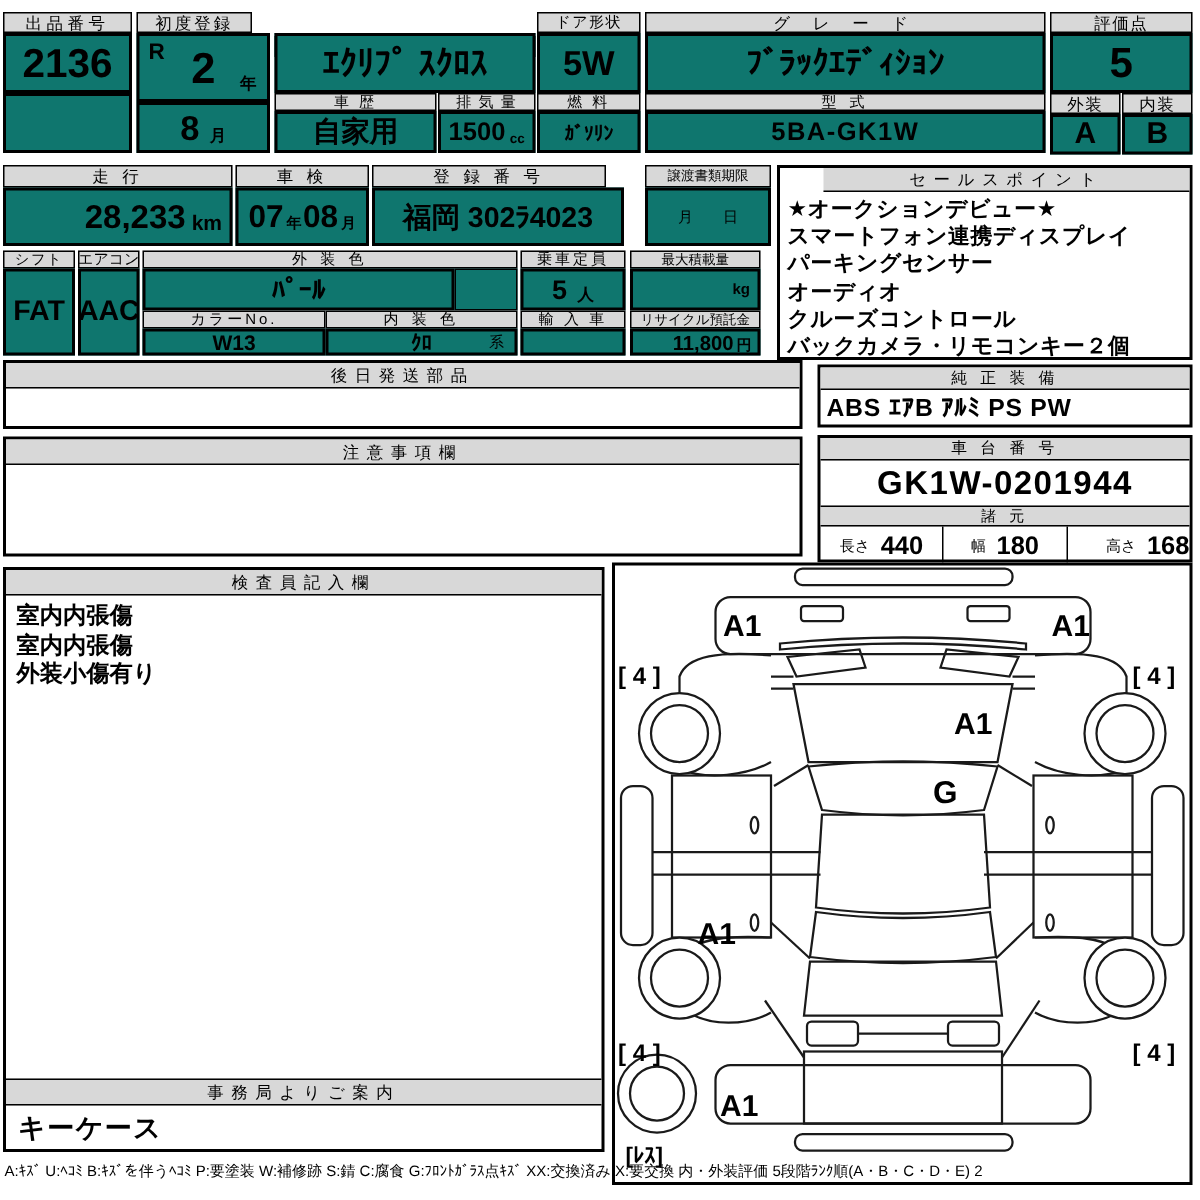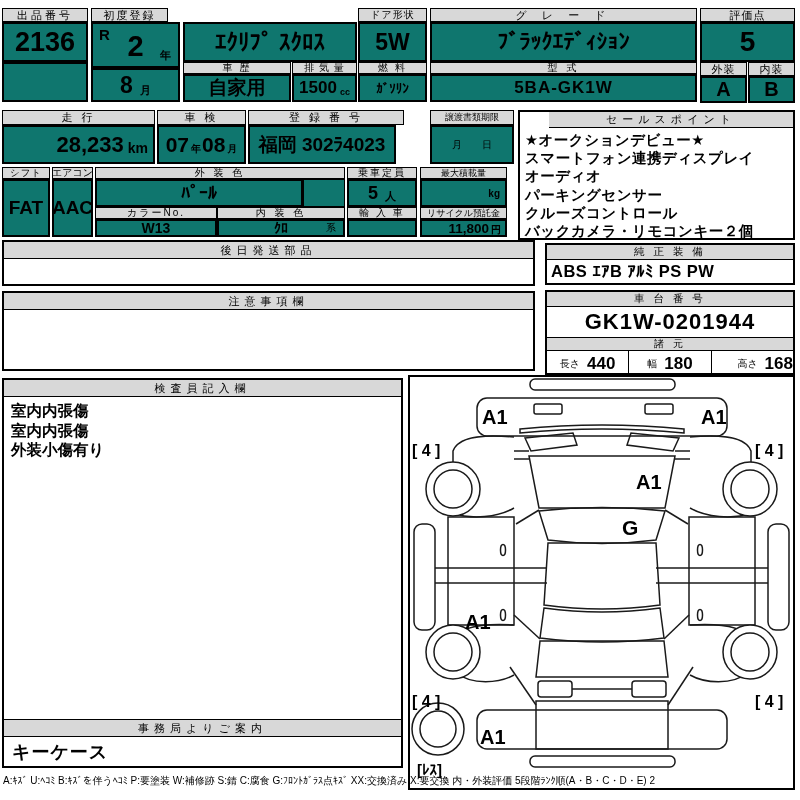--- a/index.html
+++ b/index.html
@@ -64,31 +64,31 @@
   <span class="u" style="font-size:14px;margin-left:4px;margin-top:6px;text-align:right;">km</span>
 </div>
 <div class="hd" style="left:157px;top:110px;width:89px;height:15px;">車 検</div>
 <div class="cell" style="left:157px;top:125px;width:89px;height:39px;">
   <span style="font-size:21px;">07</span>
   <span class="u" style="font-size:10px;margin:8px 1px 0 2px;">年</span>
   <span style="font-size:21px;">08</span>
   <span class="u" style="font-size:10px;margin:8px 0 0 2px;">月</span>
 </div>
 <div class="hd" style="left:248px;top:110px;width:156px;height:15px;">登 録 番 号</div>
-<div class="cell" style="left:248px;top:125px;width:148px;height:39px;font-size:19px;text-align:right;">福岡 302ﾗ4023</div>
+<div class="cell" style="left:248px;top:125px;width:168px;height:39px;font-size:19px;text-align:right;">福岡 302ﾗ4023</div>
 <div class="hd" style="left:430px;top:110px;width:84px;height:15px;font-size:9px;letter-spacing:0;">譲渡書類期限</div>
 <div class="cell" style="left:430px;top:125px;width:84px;height:39px;font-size:10px;font-weight:normal;">月　　日</div>
 
 <div class="box" style="left:518px;top:110px;width:277px;height:130px;">
   <div style="height:16px;background:#d8d8d8;border-bottom:1px solid #000;display:flex;align-items:center;justify-content:center;font-size:11px;letter-spacing:5px;margin-left:29px;">セールスポイント</div>
   <div class="lines" style="top:18px;padding:1px 5px;font-size:14.5px;line-height:18.2px;letter-spacing:0.5px;">
     <div>★オークションデビュー★</div>
     <div>スマートフォン連携ディスプレイ</div>
+    <div>パーキングセンサー</div>
     <div>オーディオ</div>
-    <div>パーキングセンサー</div>
     <div>クルーズコントロール</div>
     <div>バックカメラ・リモコンキー２個</div>
   </div>
 </div>
 
 <div class="hd" style="left:2px;top:167px;width:48px;height:12px;font-size:9.5px;letter-spacing:1px;">シフト</div>
 <div class="hd" style="left:52px;top:167px;width:41px;height:12px;font-size:10px;letter-spacing:0;">エアコン</div>
 <div class="cell" style="left:2px;top:179px;width:48px;height:58px;font-size:19px;">FAT</div>
 <div class="cell" style="left:52px;top:179px;width:41px;height:58px;font-size:19px;">AAC</div>
 

